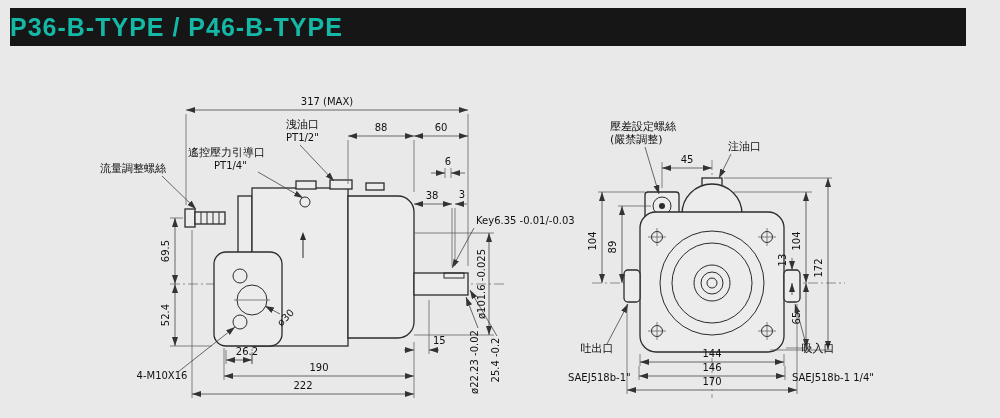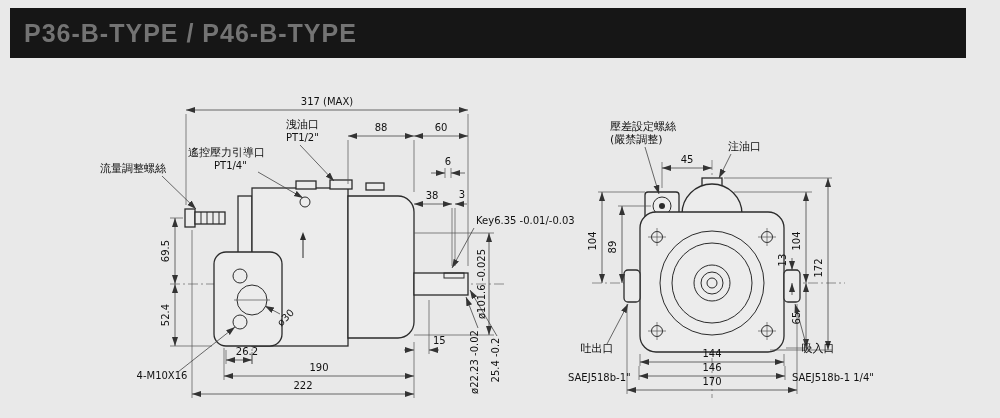--- a/index.html
+++ b/index.html
@@ -1,19 +1,19 @@
 <!DOCTYPE html>
 <html><head>
 <meta charset="utf-8">
 <style>
   html,body{margin:0;padding:0}
   .page{position:relative;width:1000px;height:418px;background:#e9e9e9;
         font-family:"Liberation Sans",sans-serif;overflow:hidden}
-  .header{position:absolute;left:10px;top:8px;width:956px;height:50px;background:#161616;
-          color:#737373;display:flex;align-items:center;padding-left:14px;box-sizing:border-box;
+  .header{position:absolute;left:10px;top:8px;width:956px;height:38px;background:#161616;
+          color:#14b8a6;display:flex;align-items:center;box-sizing:border-box;
           font-size:25px;font-weight:bold;letter-spacing:1px}
   svg{position:absolute;left:0;top:0}
   .body{fill:#ececec;stroke:#2b2b2b;stroke-width:1.3}
   .det{fill:none;stroke:#2b2b2b;stroke-width:1}
   .solid{fill:#2b2b2b;stroke:none}
   .ext{stroke:#555;stroke-width:.7;fill:none}
   .dim{stroke:#444;stroke-width:.8;fill:none}
   .cl{stroke:#666;stroke-width:.7;fill:none;stroke-dasharray:10 3 2 3}
   text{font-family:"DejaVu Sans","Liberation Sans",sans-serif;font-size:10px;fill:#111}
   .t11{font-size:11px}

